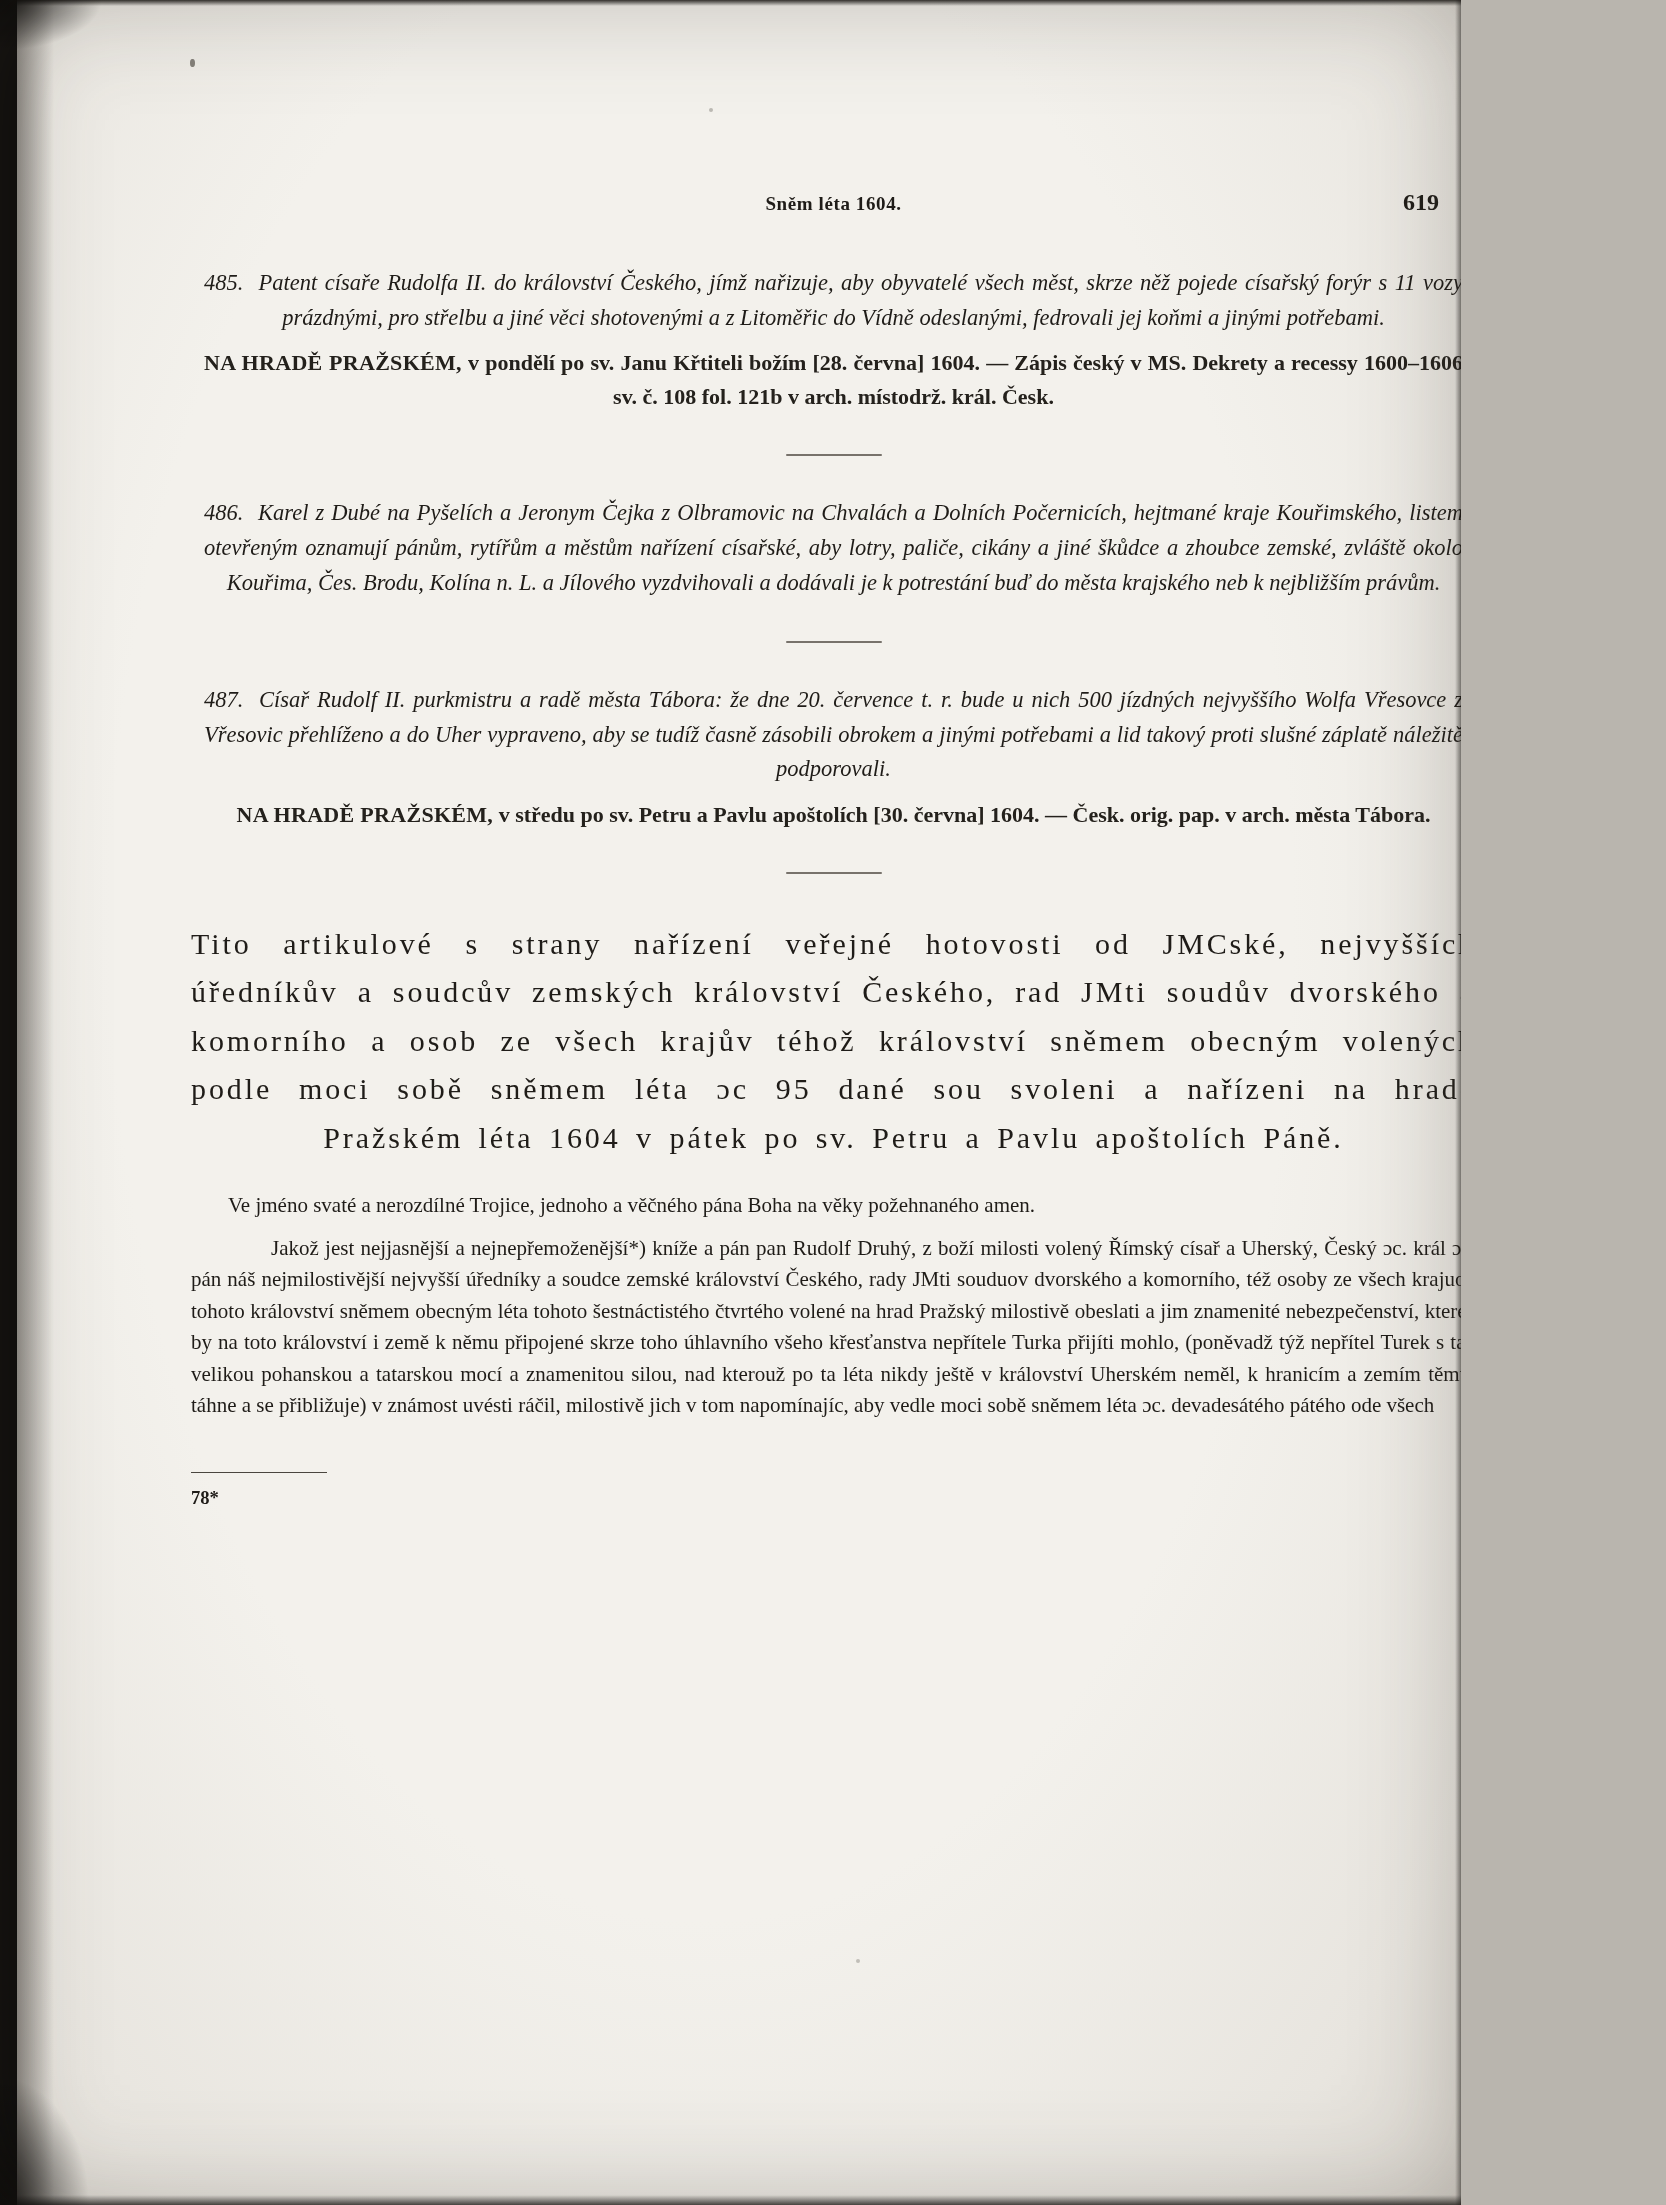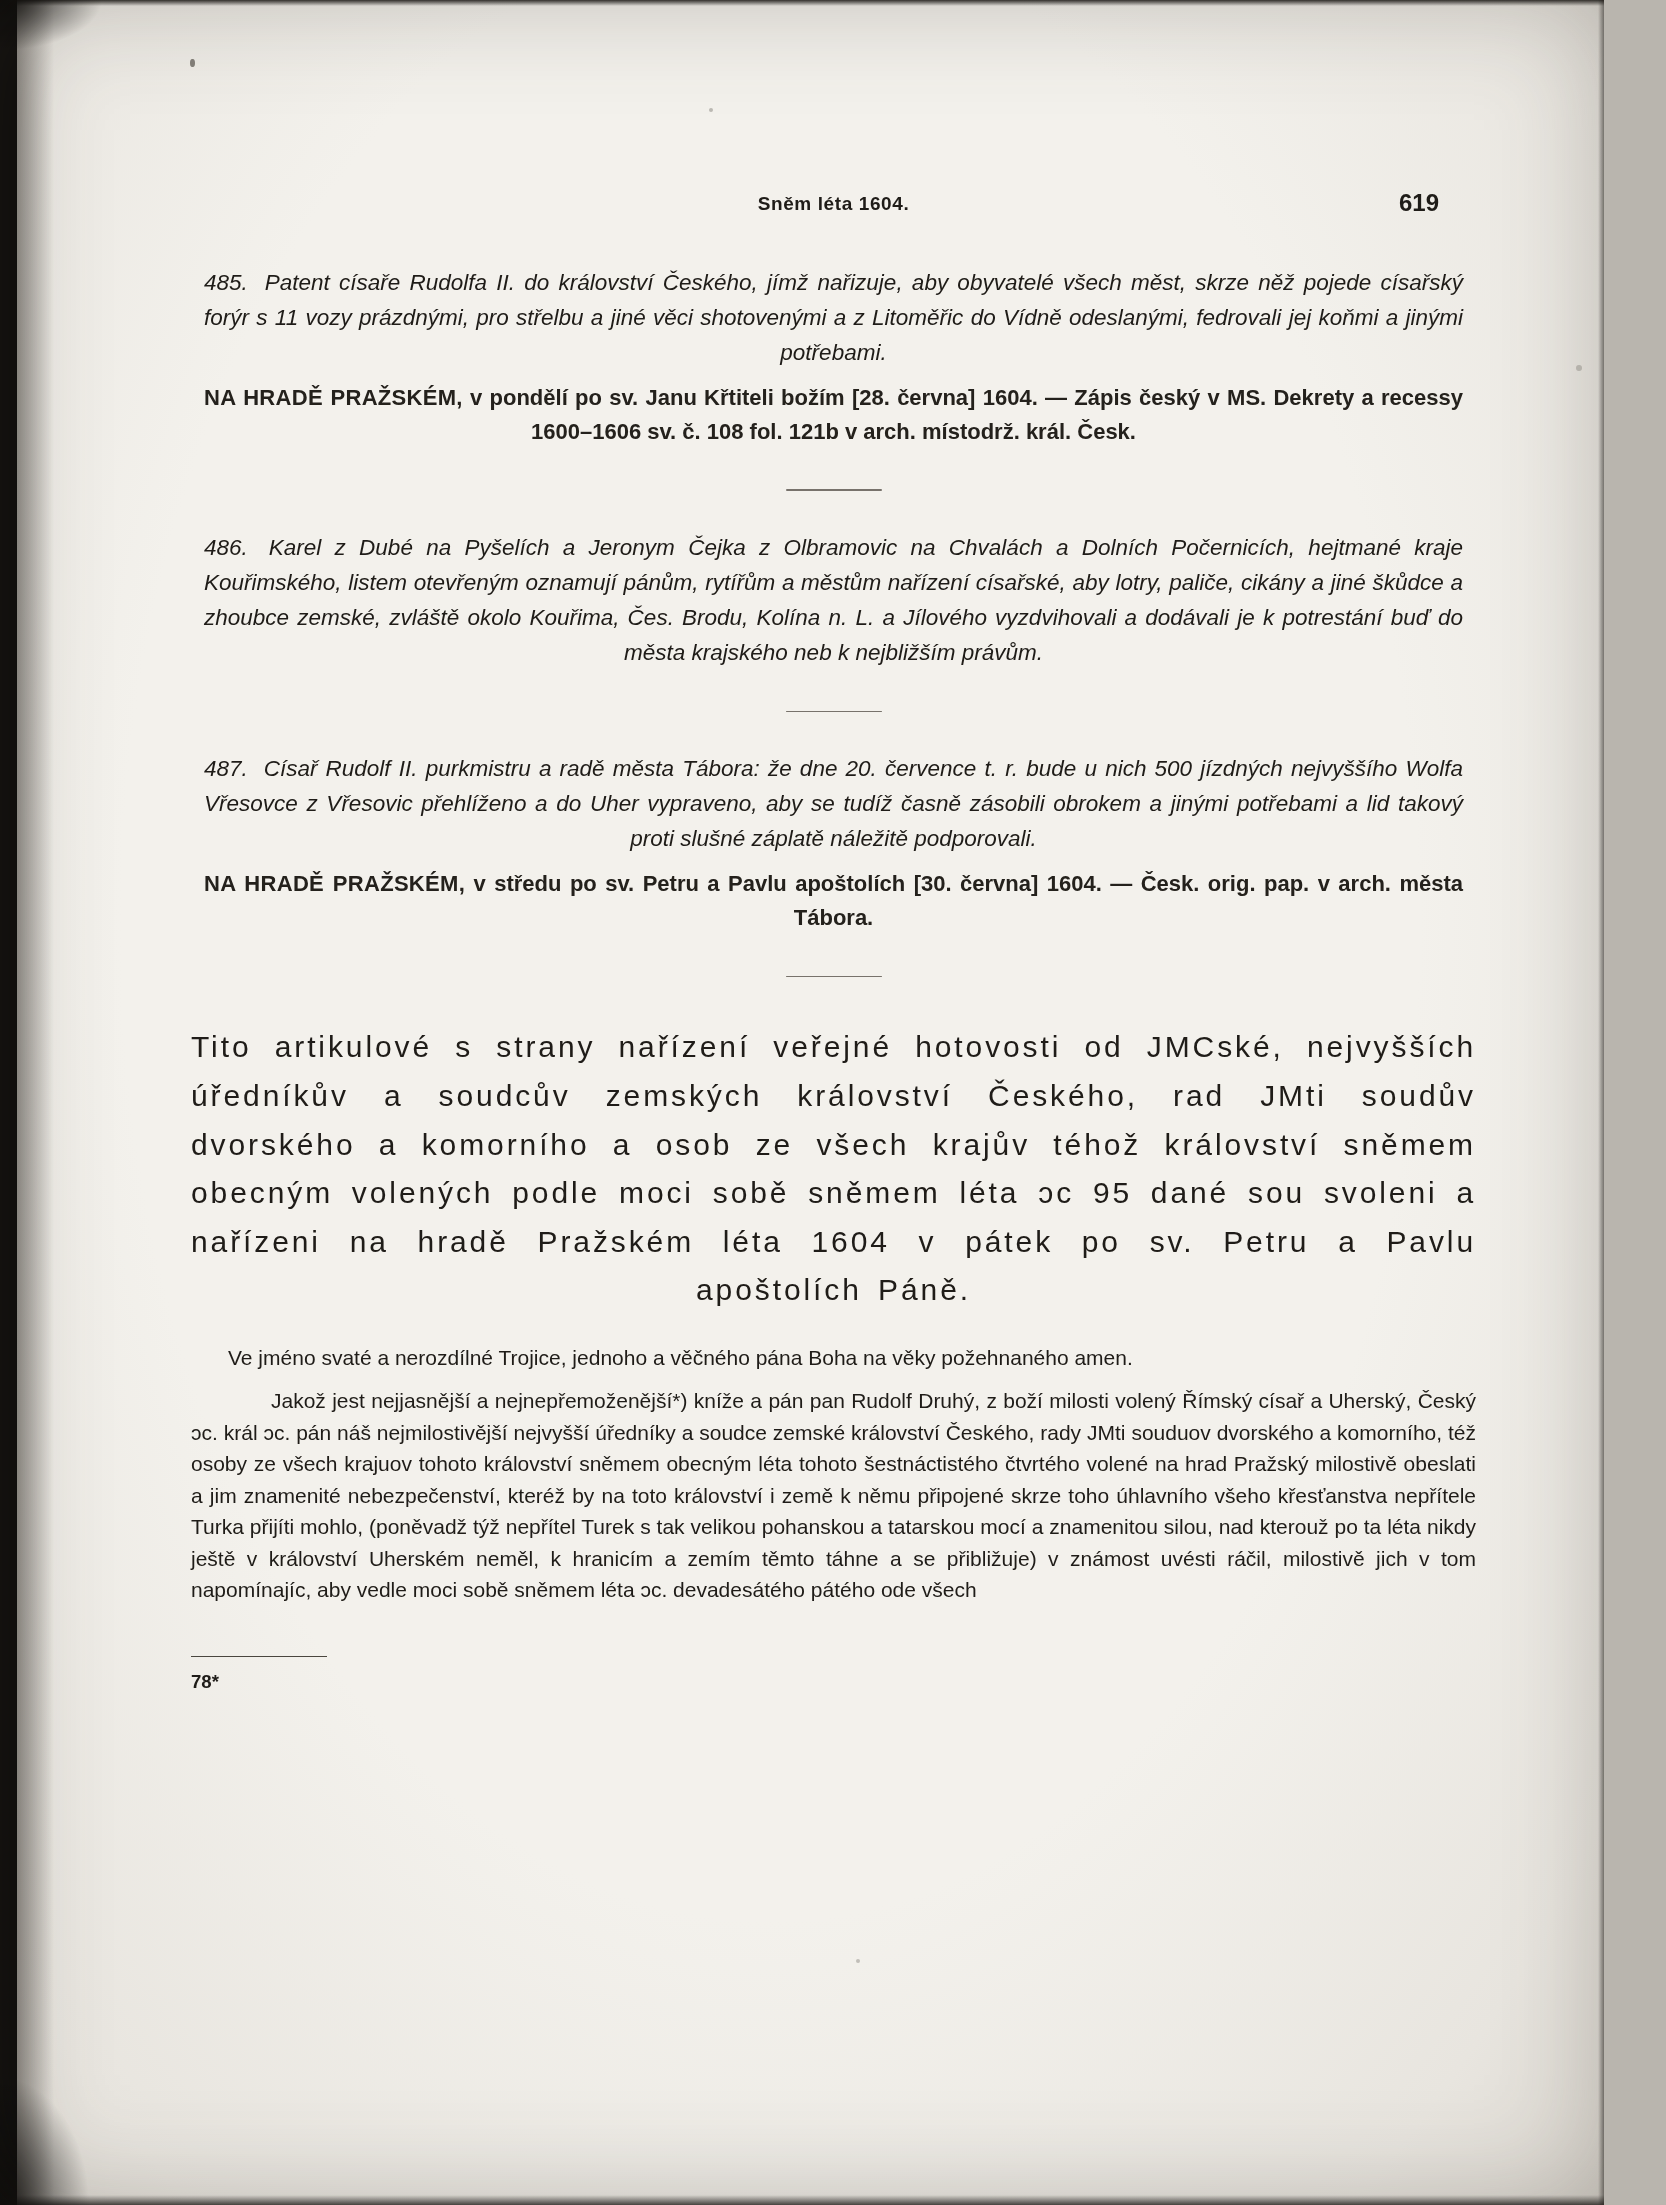--- a/index.html
+++ b/index.html
@@ -2,25 +2,25 @@
 <html style="font-size:10.3px"><head>
 <meta charset="utf-8">
 <style>
   html, body {
     margin: 0;
     padding: 0;
     background: #b9b5ae;
   }
   .scan {
     position: relative;
-    width: 1604px;
+    width: 1461px;
     height: 2205px;
     overflow: hidden;
     background: radial-gradient(ellipse at 48% 42%, #f3f1ec 55%, #e8e5df 86%, #ddd9d2 100%);
-    font-family: Liberation Sans, sans-serif;
+    font-family: Liberation Serif, serif;
     color: #1f1c18;
   }
   .vignette {
     position: absolute; inset: 0;
     box-shadow: inset 0 0 109px rgba(70,62,52,0.30);
     pointer-events: none;
     z-index: 5;
   }
   .edge-left-bar  { position: absolute; left: 0; top: 0; width: 16.7px; height: 100%; background: #0b0a09; z-index: 4; }
   .edge-left-shade{ position: absolute; left: 16.7px; top: 0; width: 37px; height: 100%;

